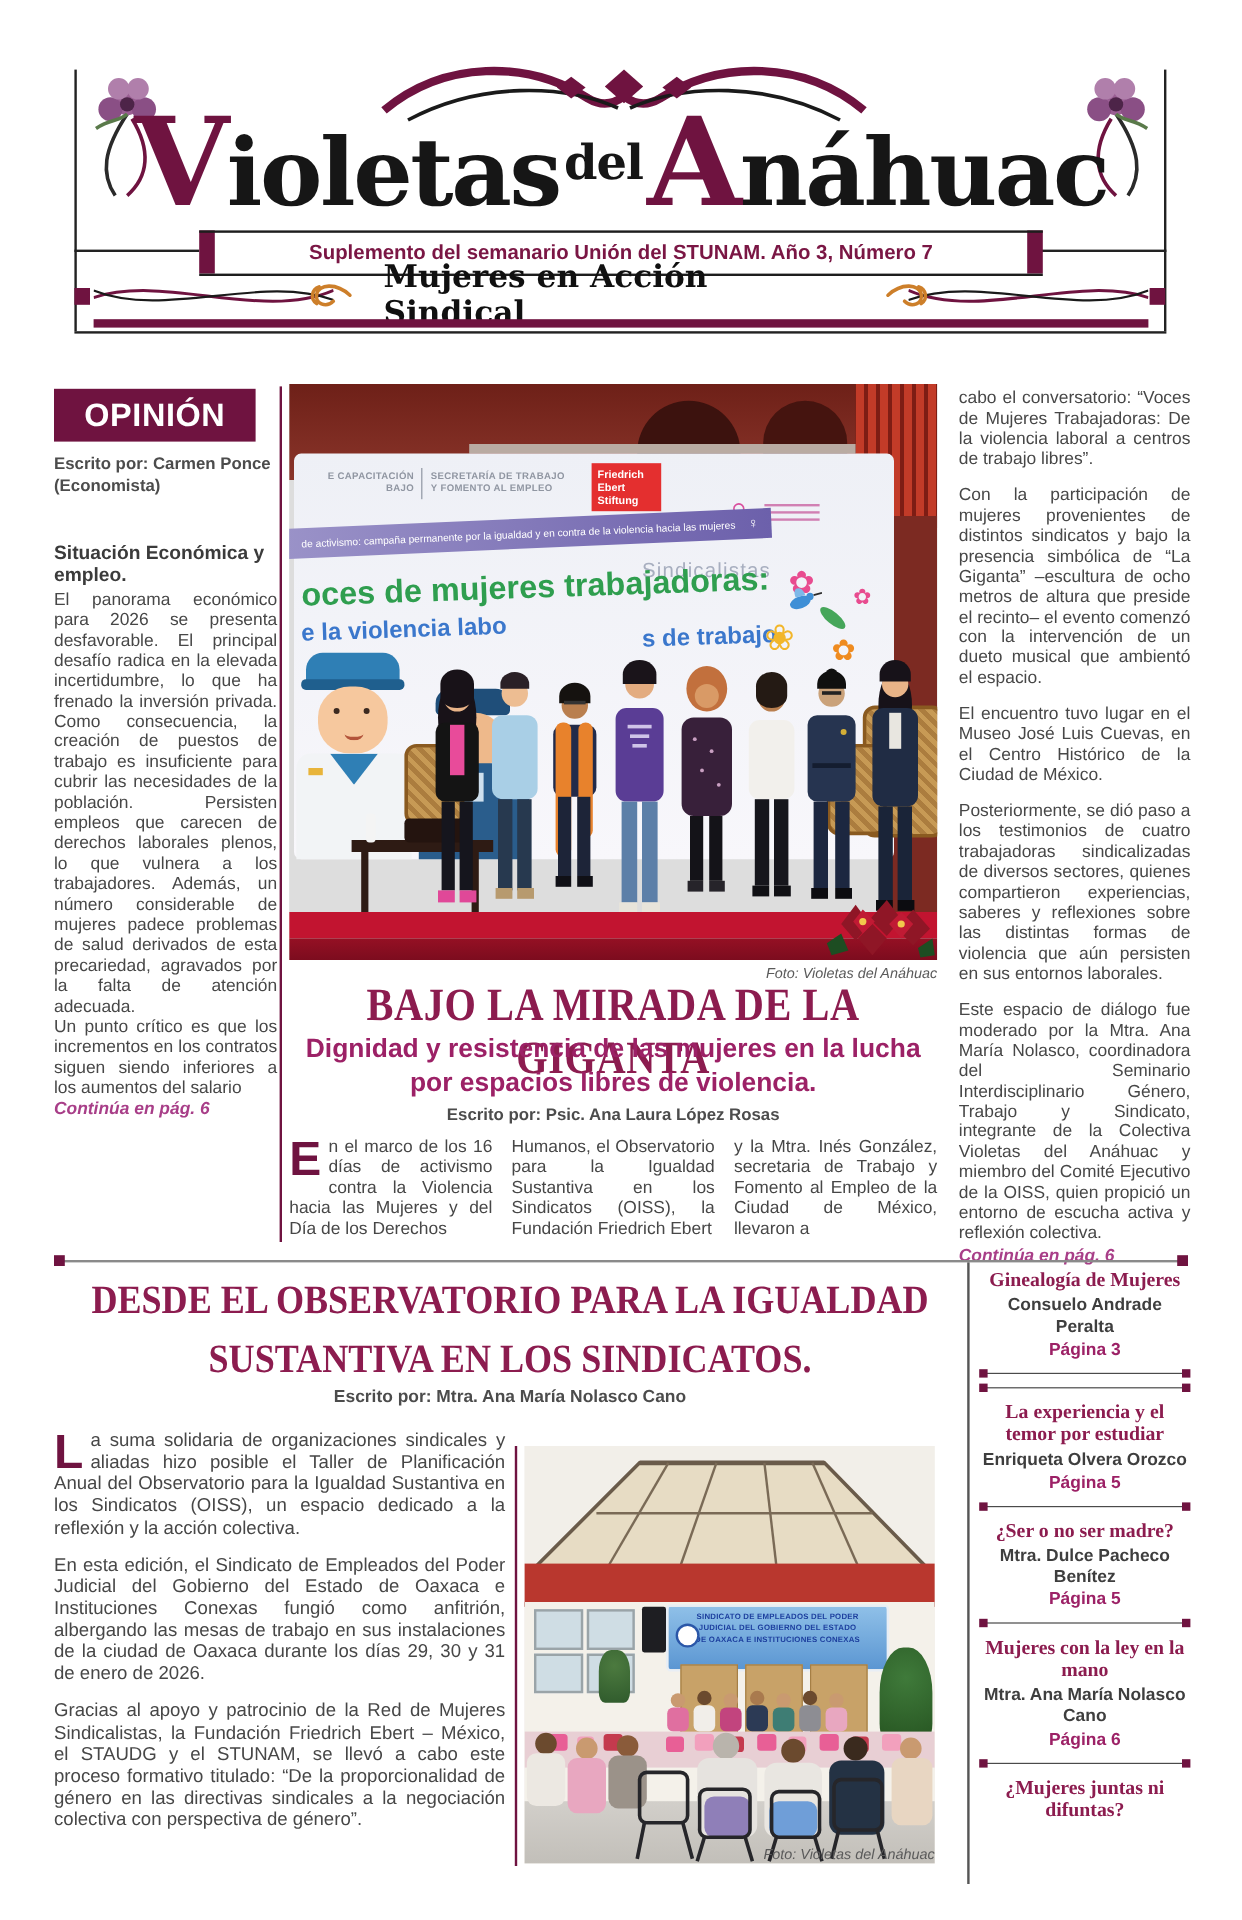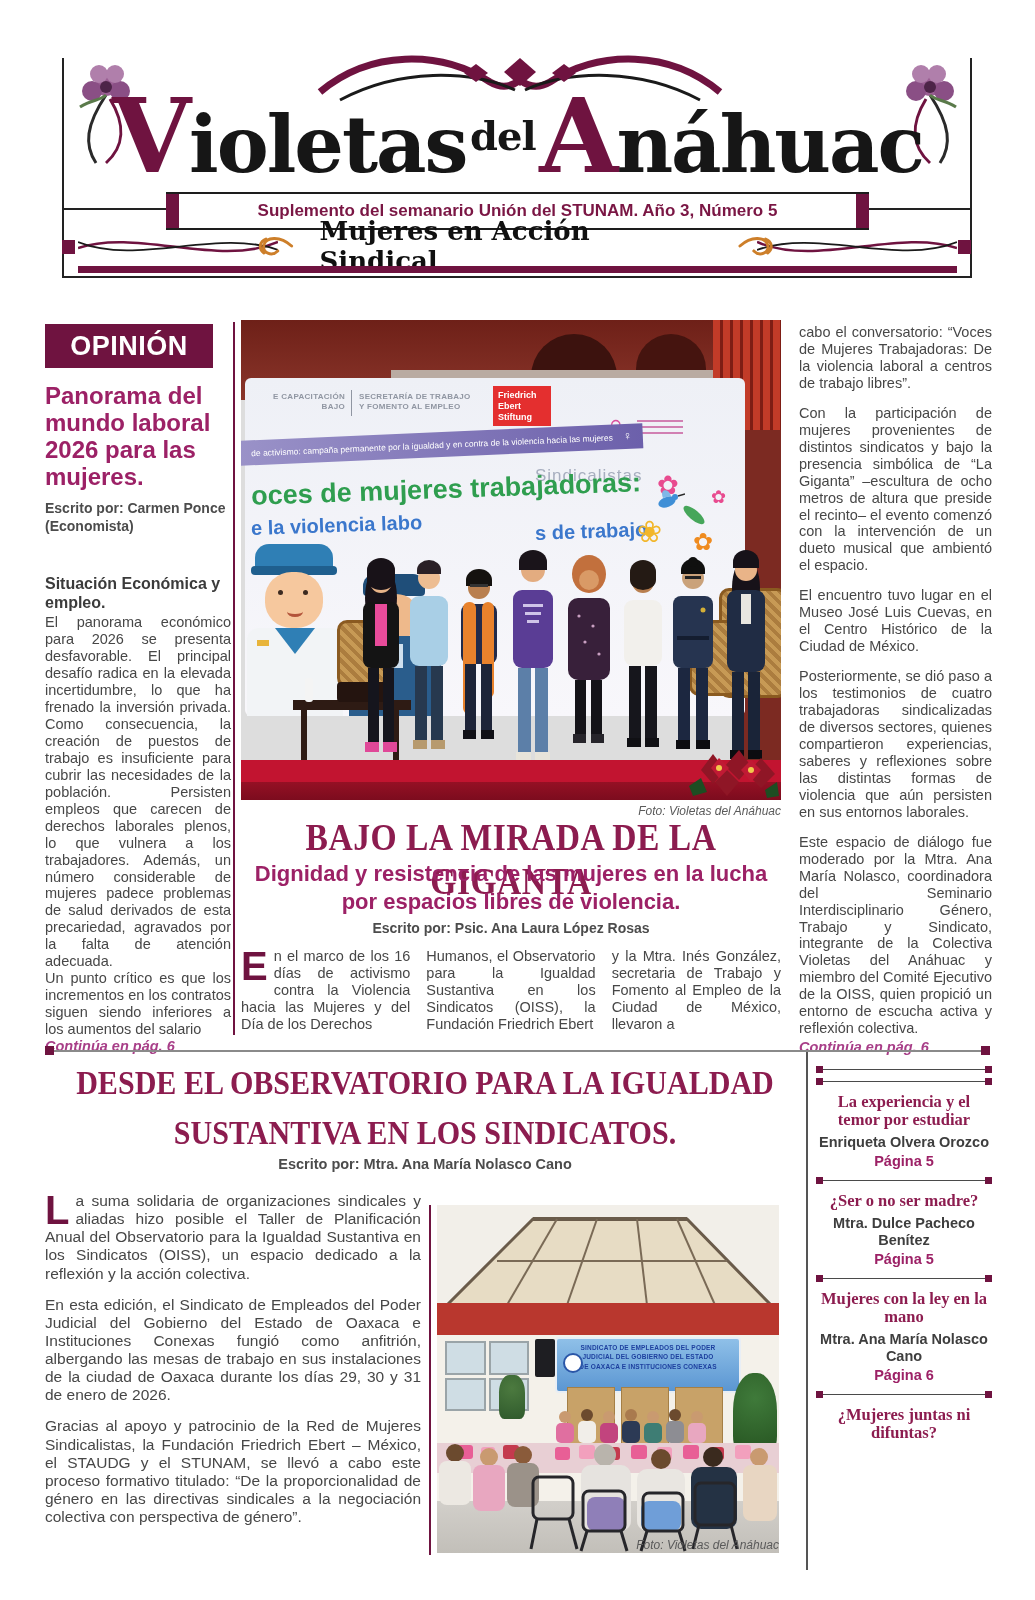--- a/index.html
+++ b/index.html
@@ -120,21 +120,21 @@
       <span class="mast-cap">V</span><span class="mast-body">ioletas</span>
       <span class="mast-del">del</span>
       <span class="mast-cap">A</span><span class="mast-body">náhuac</span>
     </div>
 
     <div class="abs" style="left:62px;top:208px;width:104px;height:2px;background:#222;"></div>
     <div class="abs" style="left:868px;top:208px;width:104px;height:2px;background:#222;"></div>
     <div class="abs pillar" style="left:166px;top:192px;width:13px;height:36px;"></div>
     <div class="abs pillar" style="left:856px;top:192px;width:13px;height:36px;"></div>
     <div class="abs sub-box" style="left:166px;top:192px;width:703px;height:34px;line-height:34px;">
-      <span>Suplemento del semanario Unión del STUNAM. Año 3, Número 5</span>
+      <span>Suplemento del semanario Unión del STUNAM. Año 3, Número 7</span>
     </div>
 
     <div class="abs pillar" style="left:62px;top:240px;width:13px;height:14px;"></div>
     <div class="abs pillar" style="left:958px;top:240px;width:13px;height:14px;"></div>
     <svg class="abs" style="left:78px;top:228px;" width="200" height="40" viewBox="0 0 200 40">
       <path d="M0,20 C60,0 140,40 200,14" stroke="#6f1340" stroke-width="2.5" fill="none"></path>
       <path d="M0,14 C60,38 140,0 200,22" stroke="#1a1a1a" stroke-width="1.8" fill="none"></path>
     </svg>
     <svg class="abs" style="left:757px;top:228px;transform:scaleX(-1);" width="200" height="40" viewBox="0 0 200 40">
       <path d="M0,20 C60,0 140,40 200,14" stroke="#6f1340" stroke-width="2.5" fill="none"></path>
@@ -148,21 +148,20 @@
       <svg width="40" height="26" viewBox="0 0 40 26" style="transform:scaleX(-1);">
         <path d="M36,13 C24,2 10,4 8,12 C6,20 16,24 22,18 M10,6 C4,8 2,16 8,20" stroke="#cd7f2a" stroke-width="3" fill="none" stroke-linecap="round"></path>
       </svg>
     </div>
     <div class="abs" style="left:78px;top:266px;width:879px;height:7px;background:#6f1340;"></div>
     <div class="abs" style="left:62px;top:276px;width:910px;height:2px;background:#222;"></div>
   </div>
 
   <div class="abs" style="left:45px;top:324px;width:186px;">
     <div class="opinion-box" style="width:168px;height:44px;">OPINIÓN</div>
-    <div class="op-title">Panorama del mundo laboral 2026 para las mujeres.</div>
     <div class="byline" style="margin-top:10px;">Escrito por: Carmen Ponce (Economista)</div>
     <div class="sec-head" style="margin-top:40px;">Situación Económica y empleo.</div>
     <div class="body-t">El panorama económico para 2026 se presenta desfavorable. El principal desafío radica en la elevada incertidumbre, lo que ha frenado la inversión privada. Como consecuencia, la creación de puestos de trabajo es insuficiente para cubrir las necesidades de la población. Persisten empleos que carecen de derechos laborales plenos, lo que vulnera a los trabajadores. Además, un número considerable de mujeres padece problemas de salud derivados de esta precariedad, agravados por la falta de atención adecuada.</div>
     <div class="body-t">Un punto crítico es que los incrementos en los contratos siguen siendo inferiores a los aumentos del salario</div>
     <div class="cont">Continúa en pág. 6</div>
   </div>
   <div class="abs vline" style="left:233px;top:322px;height:713px;"></div>
 
   <div class="abs photo1" style="left:241px;top:320px;width:540px;height:480px;">
     <div class="abs" style="left:0;top:0;width:540px;height:80px;background:linear-gradient(#6e2018,#8a352a);"></div>
@@ -478,20 +477,25 @@
         <rect x="258" y="278" width="40" height="42" rx="6"></rect>
           <line x1="262" y1="320" x2="256" y2="344"></line>
           <line x1="294" y1="320" x2="300" y2="344"></line>
       </g>
     </svg>
   </div>
   <div class="abs caption" style="left:437px;top:1538px;width:342px;">Foto: Violetas del Anáhuac</div>
 
   <div class="abs" style="left:806px;top:1052px;width:1.5px;height:518px;background:#555;"></div>
   <div class="abs" style="left:818px;top:1058px;width:172px;">
+    <div class="idx-item">
+      <div class="idx-title">Ginealogía de Mujeres</div>
+      <div class="idx-author">Consuelo Andrade Peralta</div>
+      <div class="idx-page">Página 3</div>
+    </div>
     <div class="idx-sep"></div>
     <div class="idx-sep"></div>
     <div class="idx-item">
       <div class="idx-title">La experiencia y el temor por estudiar</div>
       <div class="idx-author">Enriqueta Olvera Orozco</div>
       <div class="idx-page">Página 5</div>
     </div>
     <div class="idx-sep"></div>
     <div class="idx-item">
       <div class="idx-title">¿Ser o no ser madre?</div>

